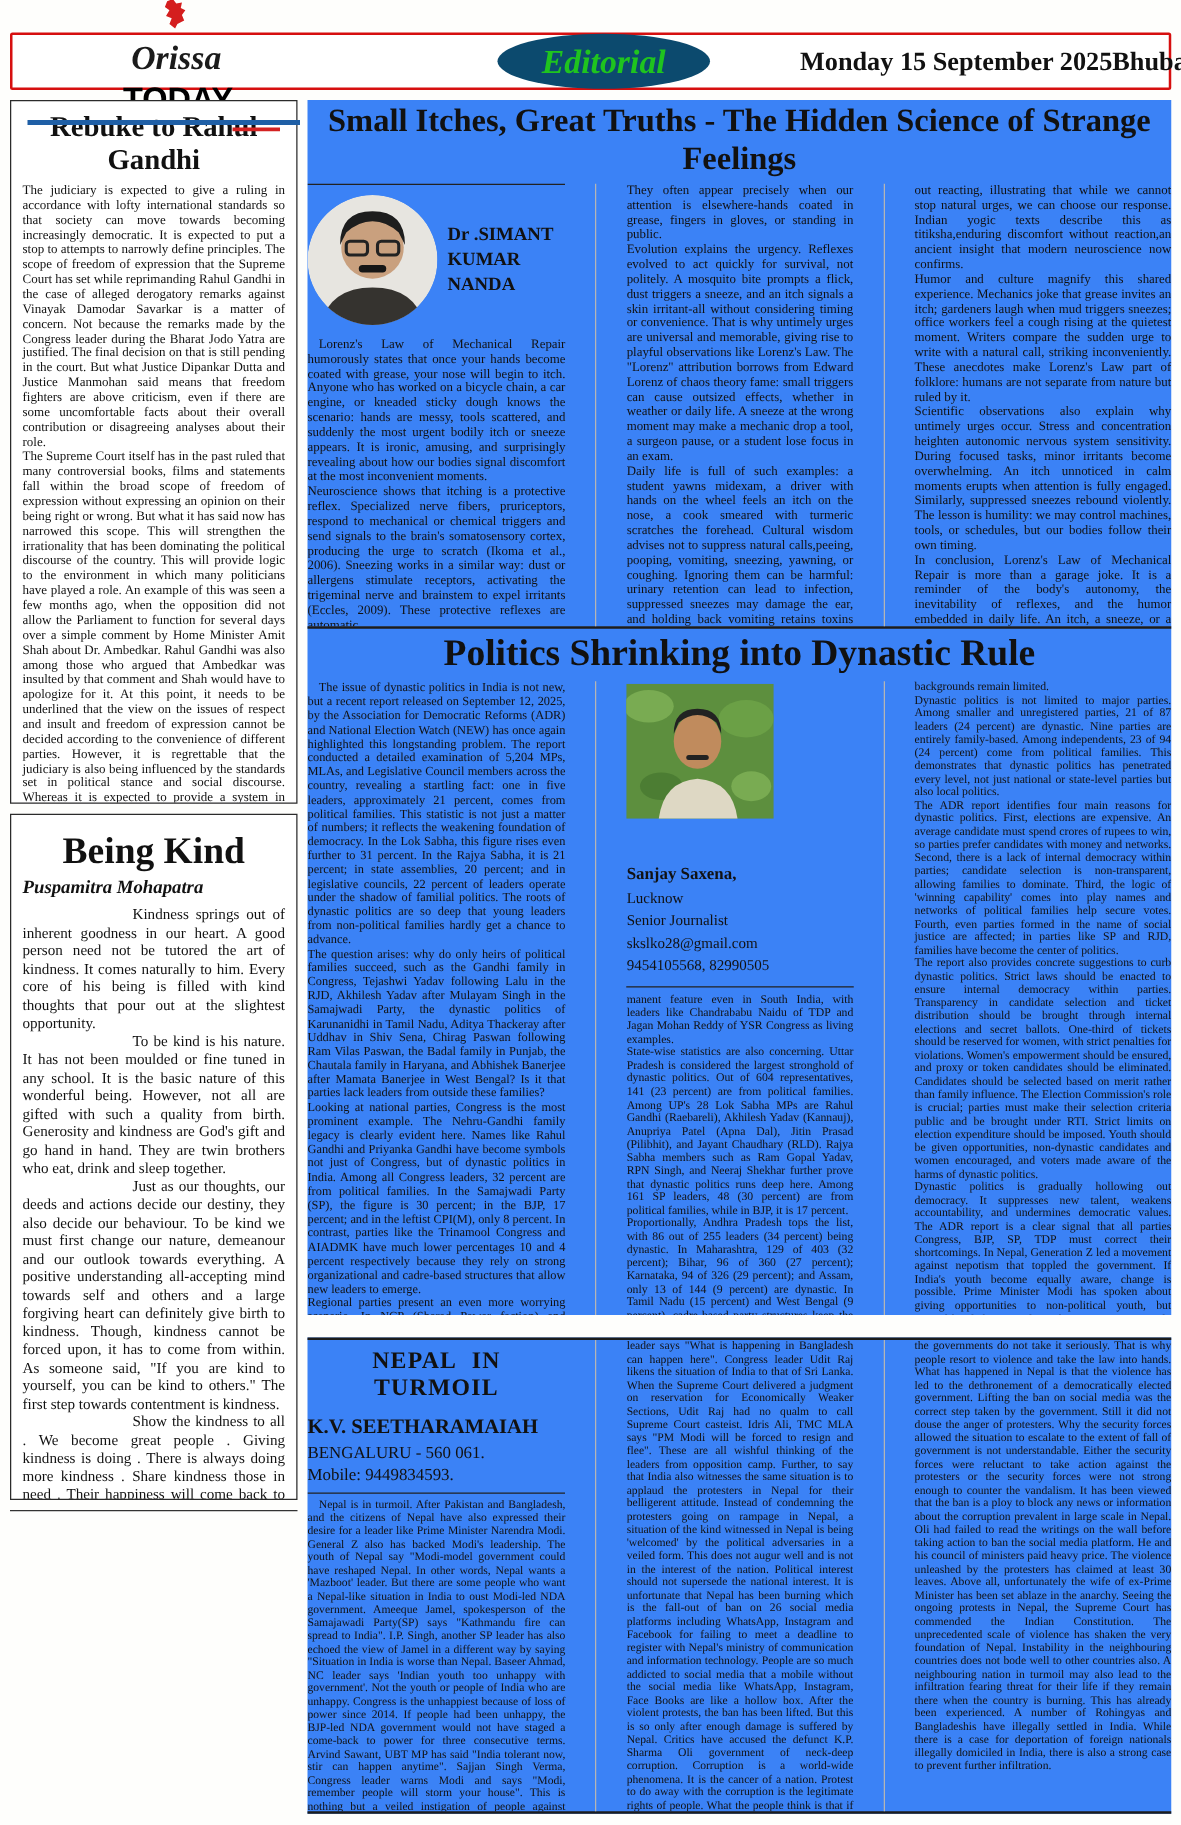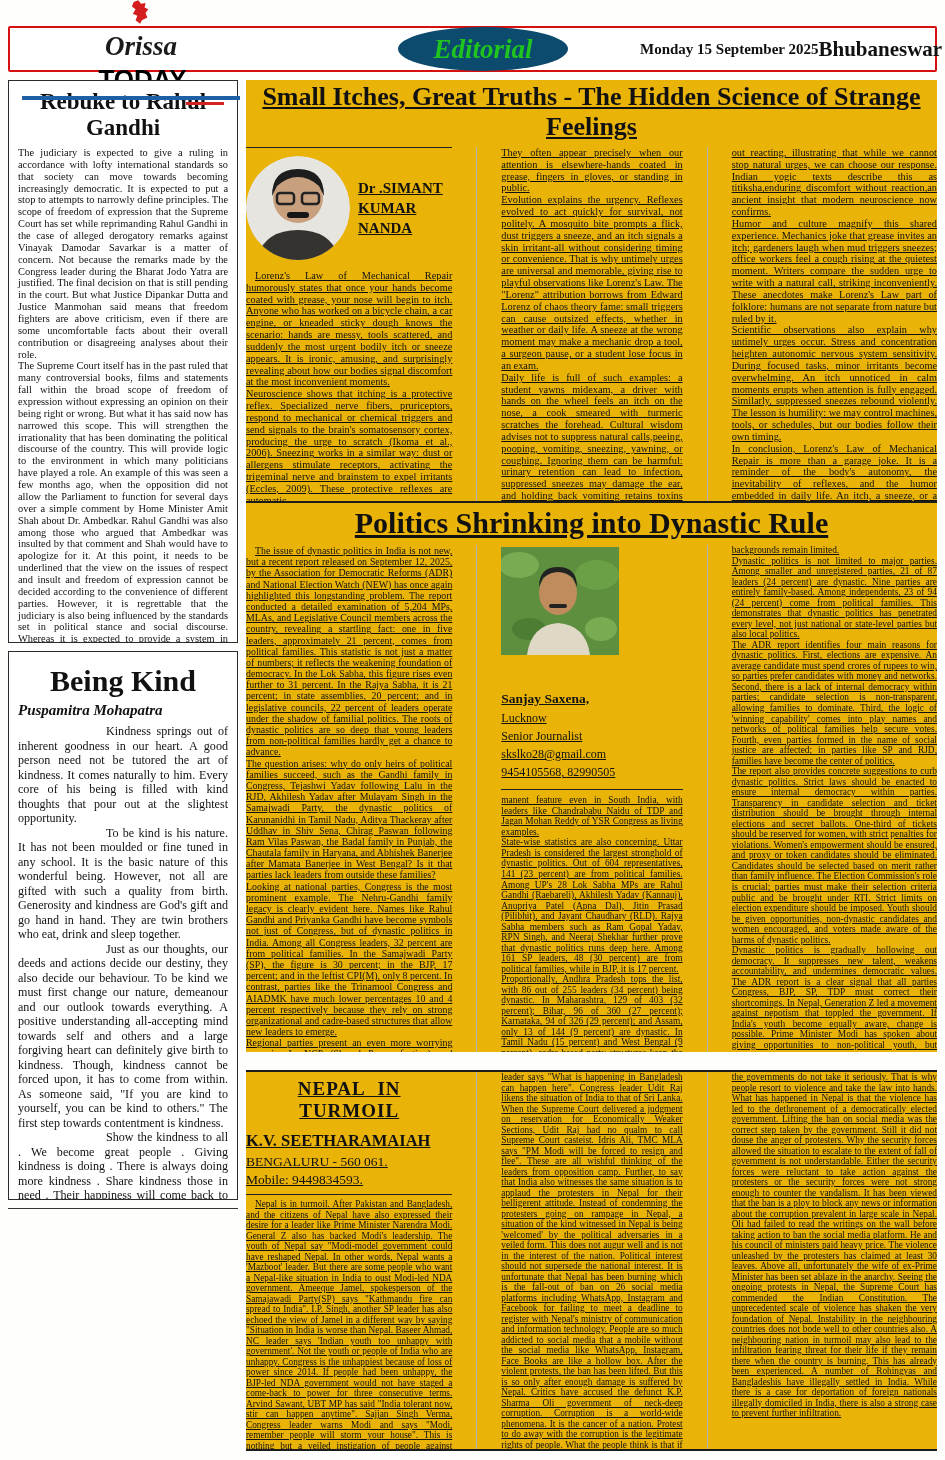--- a/index.html
+++ b/index.html
@@ -10,38 +10,38 @@
             display:flex;align-items:center;padding:0 12px;box-sizing:border-box;background:#fff;}
   .logo{width:238px;flex:0 0 auto;}
   .logo-row{display:flex;align-items:center;gap:2px;flex-direction:column;}
   .logo-orissa{font-style:italic;font-weight:bold;font-size:27px;color:#1b1b1b;}
   .logo-today{font-family:"Liberation Sans",sans-serif;font-weight:bold;font-size:26px;color:#000;margin-left:3px;}
   .logo-bar{height:4px;background:#1f5fa6;width:218px;position:relative;margin-top:1px;}
   .logo-tag{position:absolute;right:16px;bottom:-5px;width:38px;height:3px;background:#d42222;}
   .badge{margin-left:138px;width:170px;height:44px;background:#0c4a6e;border-radius:50%;
          display:flex;align-items:center;justify-content:center;flex:0 0 auto;}
   .badge span{color:#1fc41f;font-size:27px;font-weight:bold;font-style:italic;}
-  .mh-date{margin-left:72px;font-weight:bold;font-size:15px;white-space:nowrap;}
+  .mh-date{margin-left:72px;font-weight:bold;font-size:21px;white-space:nowrap;}
   .mh-city{margin-left:auto;font-weight:bold;font-size:21px;white-space:nowrap;}
   
   .main{display:grid;grid-template-columns:230px 1fr;column-gap:8px;padding:0 8px;}
   
   .box{border:1.5px solid #2b2b2b;padding:6px 9px;box-sizing:border-box;margin-bottom:8px;overflow:hidden;background:#fff;}
   .box-rebuke{height:563px;}
   .box-bk{height:549px;}
   .box h2{text-align:center;margin:2px 0 6px;font-weight:bold;}
   .box-rebuke h2{font-size:23px;}
   .box-bk h2{font-size:30px;margin:6px 0 4px;}
   .box p{margin:0;text-align:justify;}
   .box-rebuke p{font-size:10.4px;line-height:1.14;}
   .box-bk p{font-size:12.1px;line-height:1.2;text-indent:88px;}
   .bk-byline{font-weight:bold;font-style:italic;font-size:15px;margin:2px 0 5px;}
   .left-endrule{border-top:1.5px solid #333;margin:0 0 4px;}
   
-  .sec{overflow:hidden;box-sizing:border-box;background:#eab308;text-decoration:underline;}
+  .sec{overflow:hidden;box-sizing:border-box;background:#3b82f6;}
   .sec-itches{height:421px;}
   .sec-politics{height:551px;border-top:2px solid #1c1c1c;}
   .sec-nepal{height:381px;border-top:2px solid #1c1c1c;border-bottom:2px solid #1c1c1c;margin-top:18px;}
   .sec h1{text-align:center;margin:0;font-weight:bold;}
   .sec-itches h1{font-size:26px;margin:2px 0 5px;}
   .sec-politics h1{font-size:30px;margin:3px 0 5px;}
   .cols{display:grid;grid-template-columns:1fr 1fr 1fr;}
   .col{padding:0 24px;min-width:0;}
   .col:first-child{padding-left:0;}
   .col:last-child{padding-right:0;}

